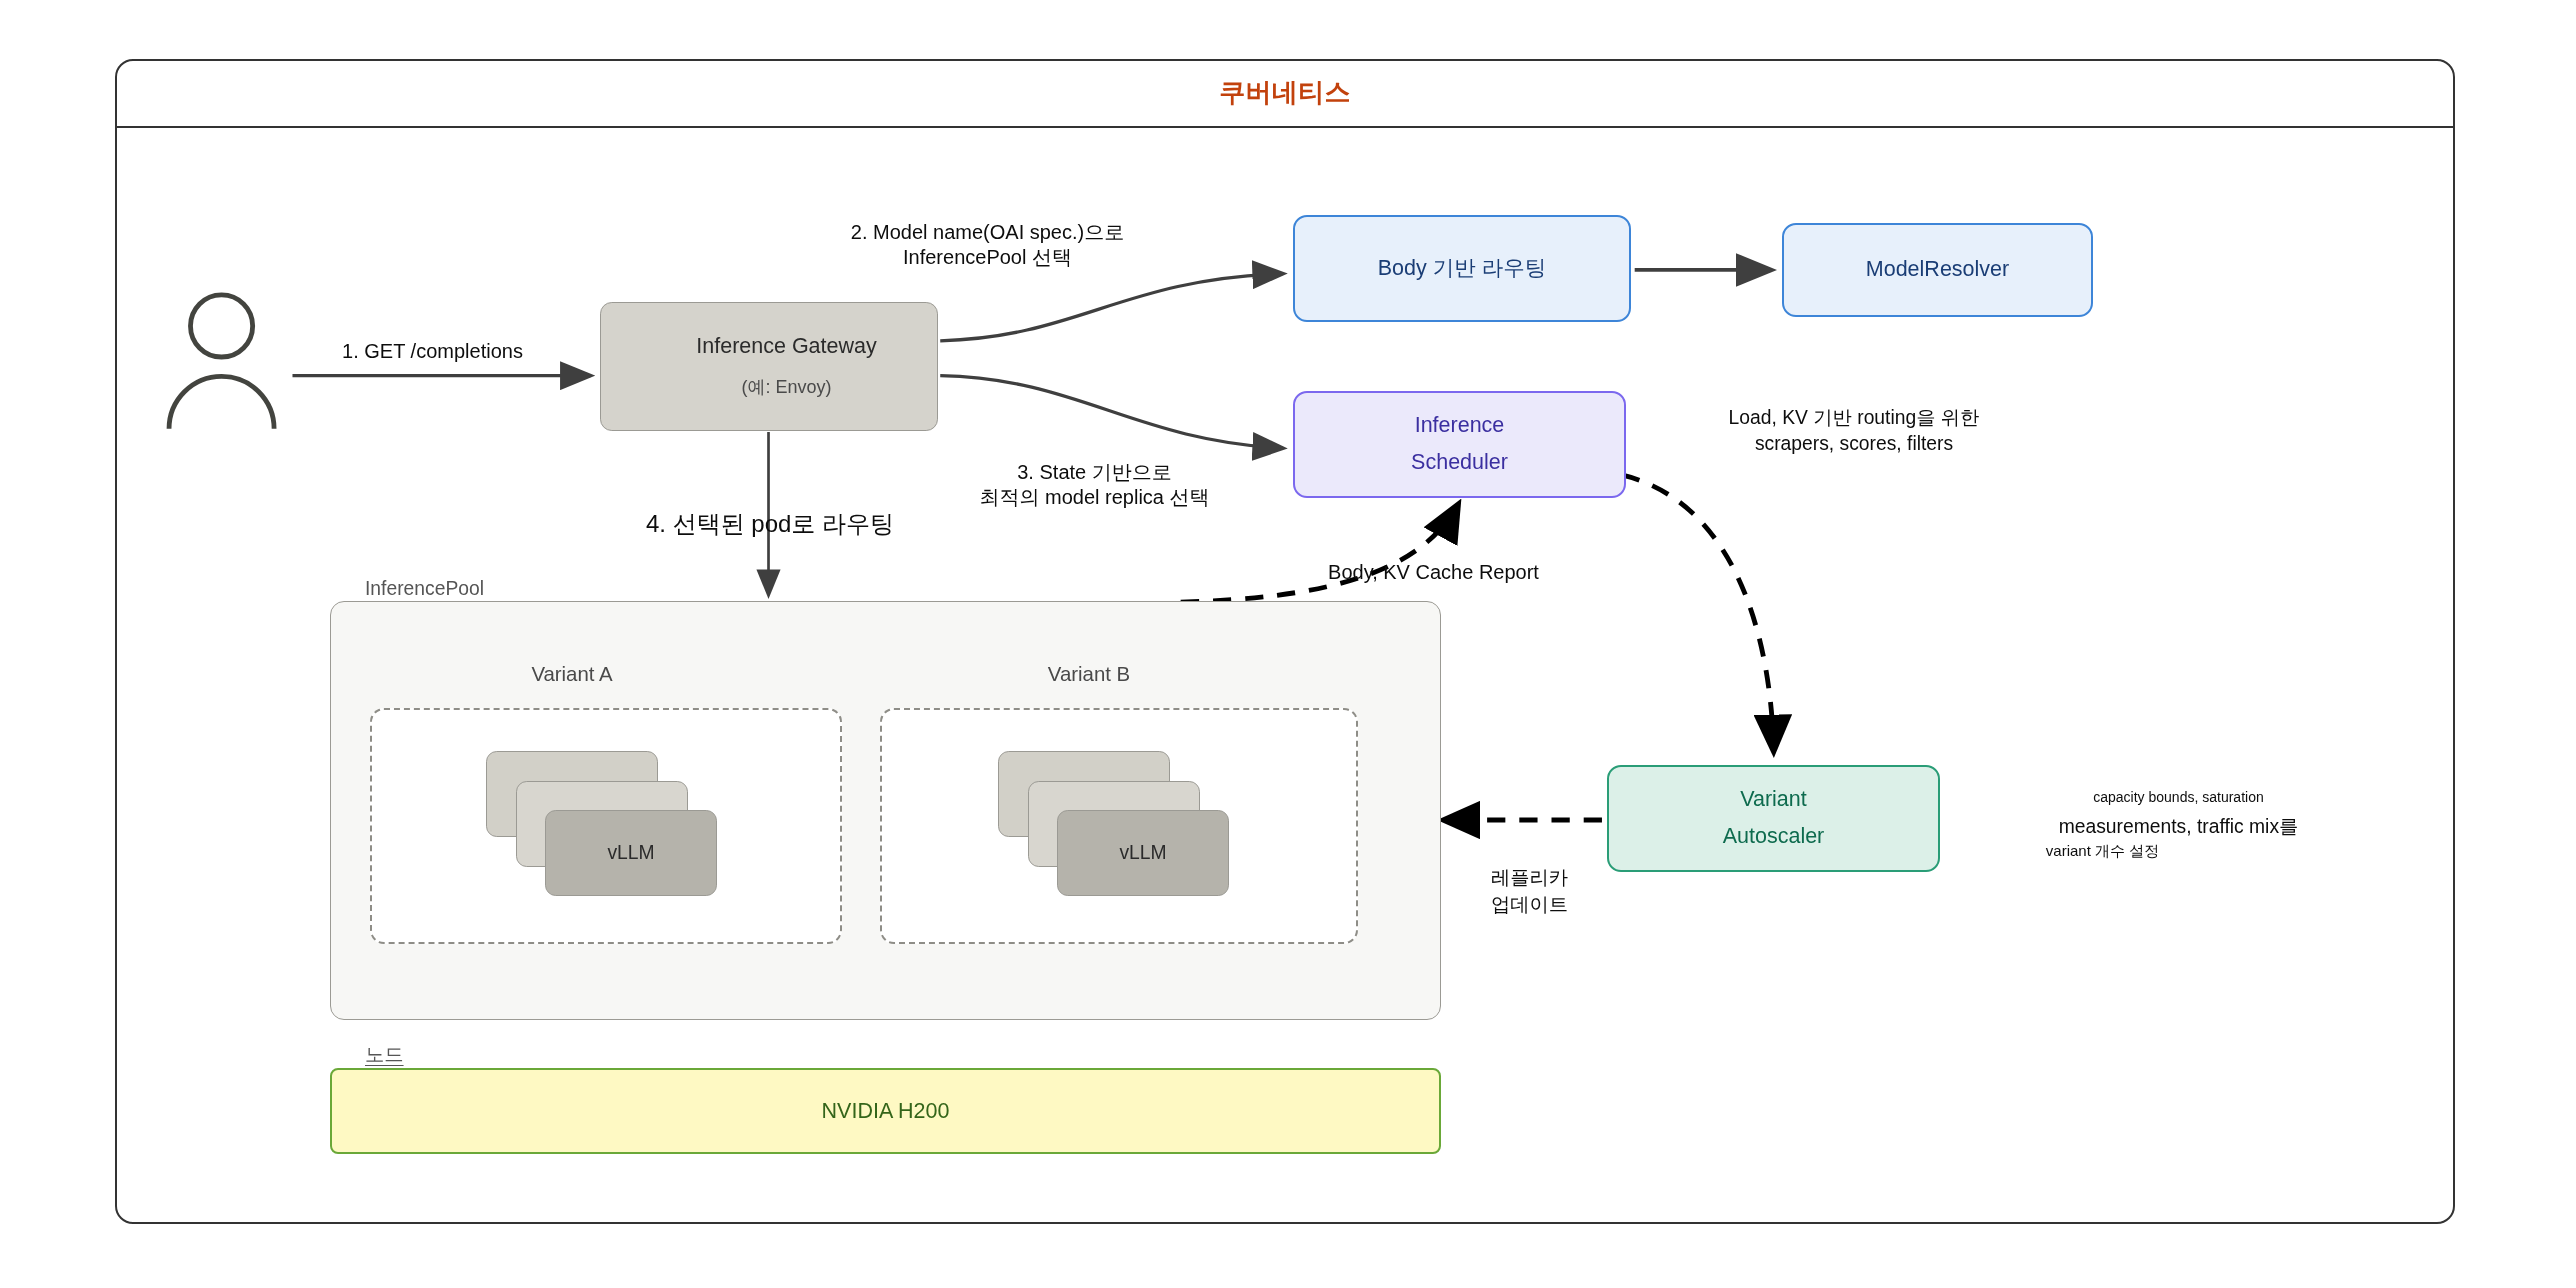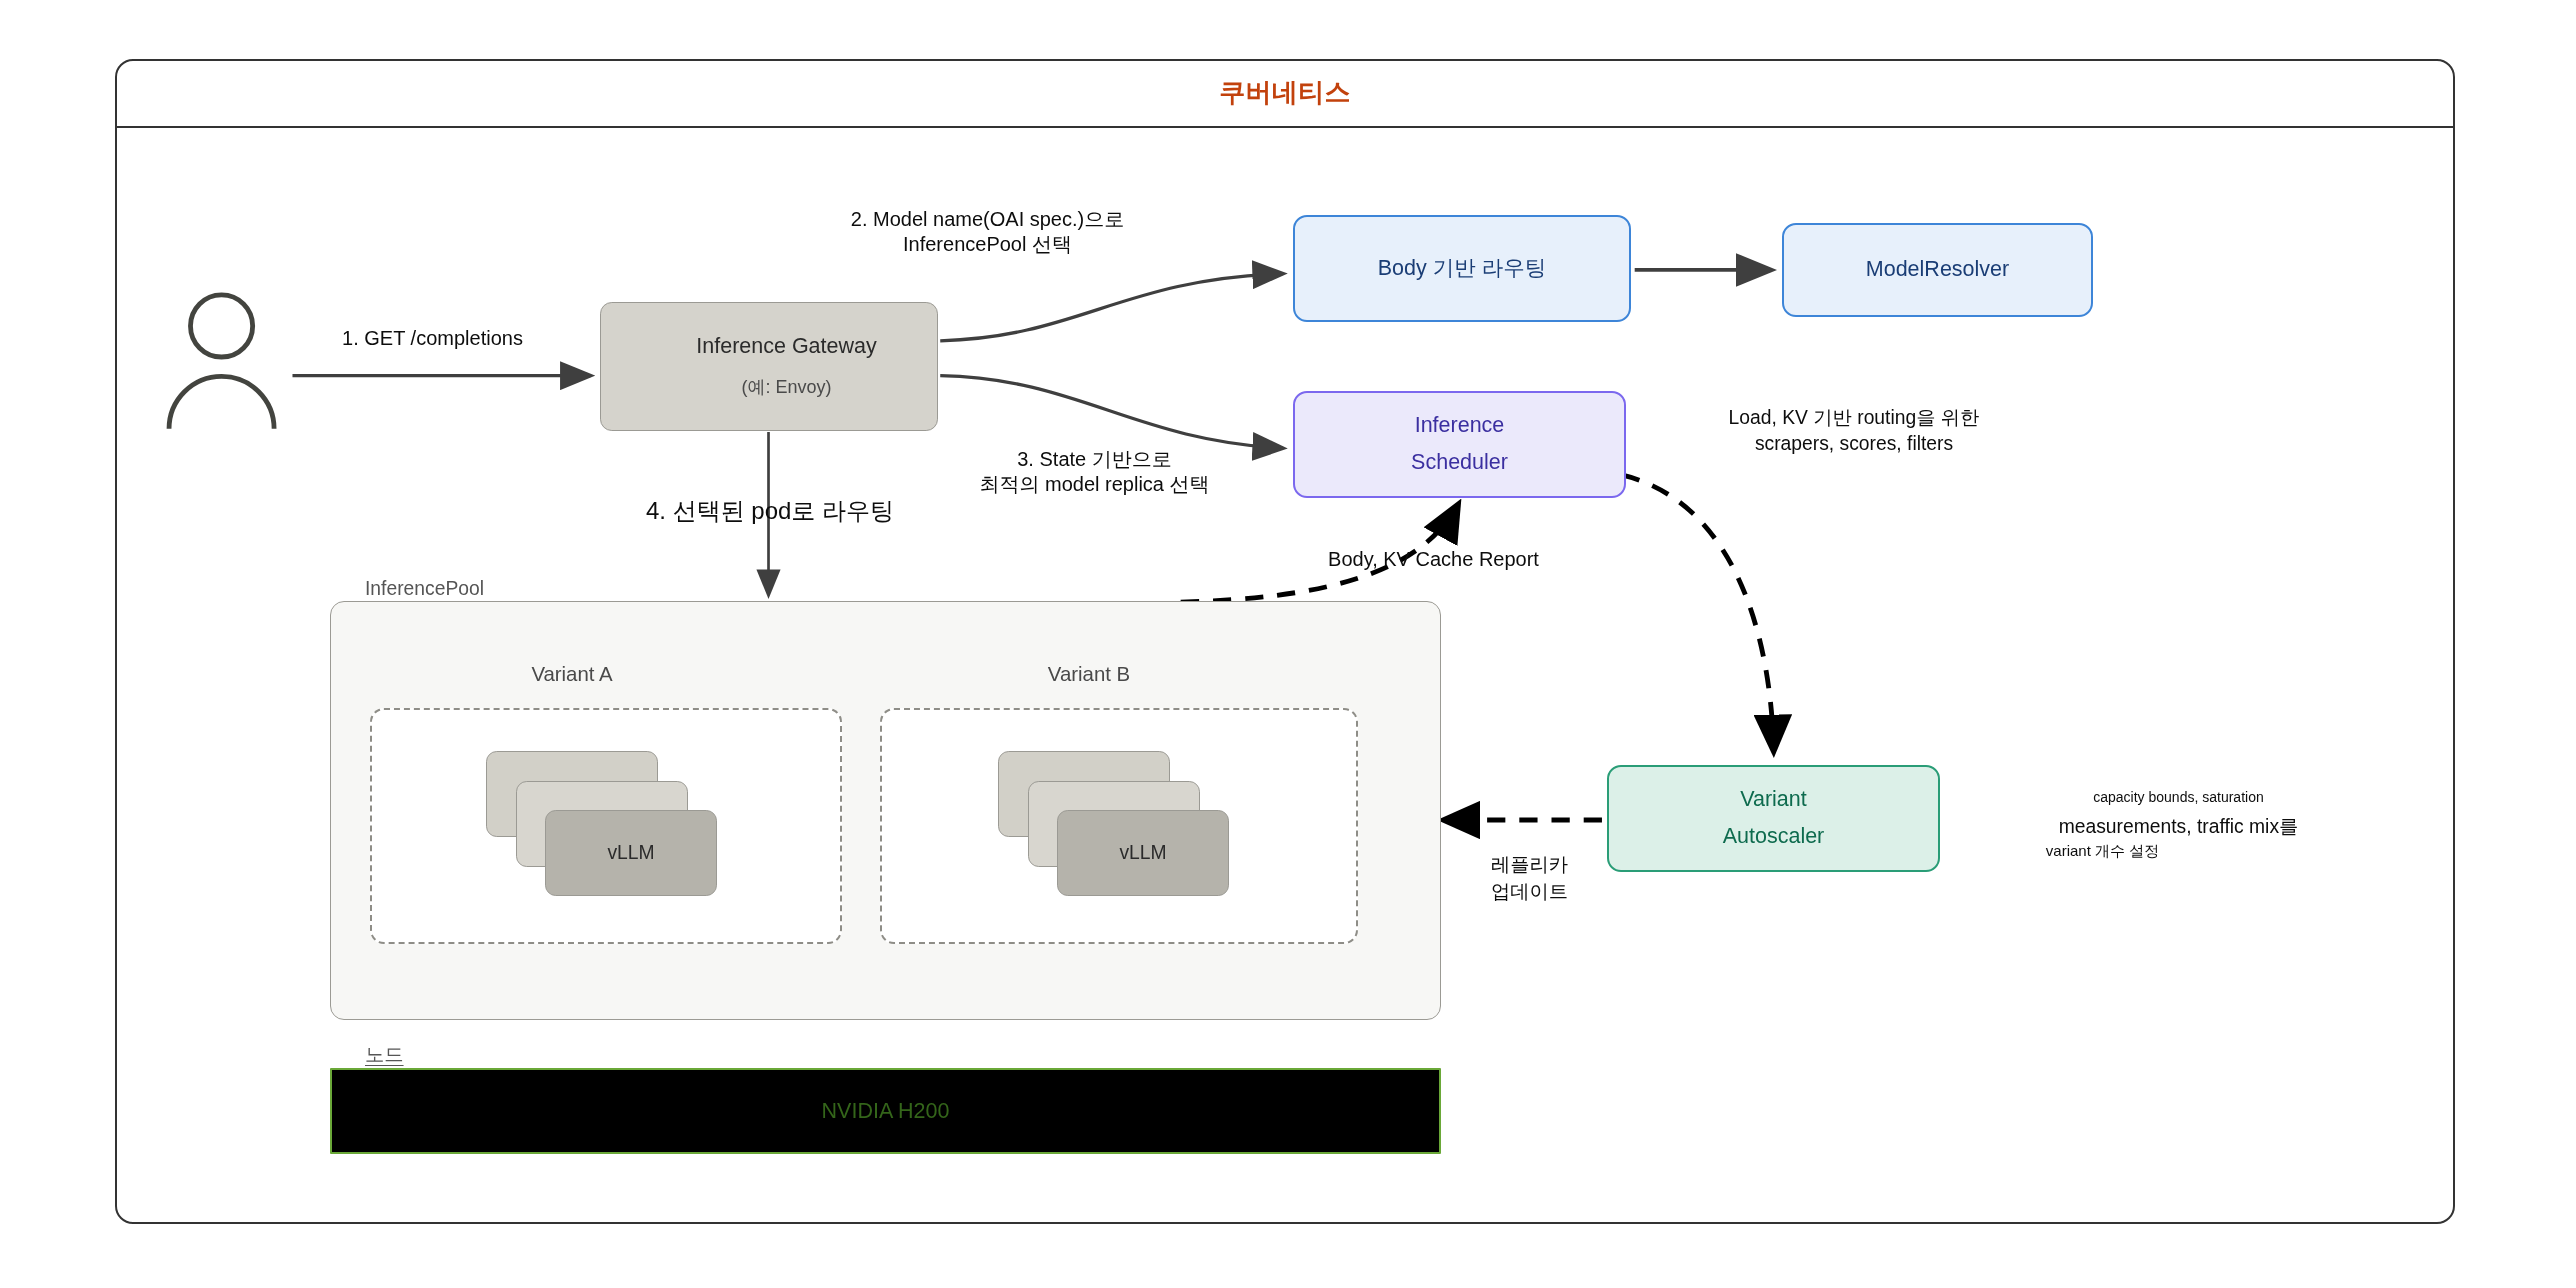--- a/index.html
+++ b/index.html
@@ -82,27 +82,27 @@
   .card.front{background:#b5b3ab;left:59px;top:59px;}
   .card .txt{font-size:19.3px;color:#2b2b2b;}
 
   
   .node-caption{
     position:absolute;left:365px;top:1041px;font-size:19.3px;color:#555555;
     text-decoration:underline;text-underline-offset:4.3px;
   }
   .gpu{
     left:330px;top:1068px;width:1111px;height:86px;
-    background:#000000;border:2.7px solid #6aa838;border-radius:1px;
+    background:#fef9c3;border:2.7px solid #6aa838;border-radius:8px;
   }
   .gpu .lbl{font-size:21.5px;color:#34651a;}
 
   
   .lab{position:absolute;color:#0d0d0d;line-height:1.28;}
-  .lab.c{text-align:center;}
+  .lab.c{text-align:center;margin-top:13px;}
   .lab.l{text-align:center;}
 
   svg.wires{position:absolute;left:0;top:0;width:2576px;height:1288px;pointer-events:none;}
 </style>
 </head>
 <body>
 
 <div id="stage">
 
   <div class="k8s-frame"></div>

